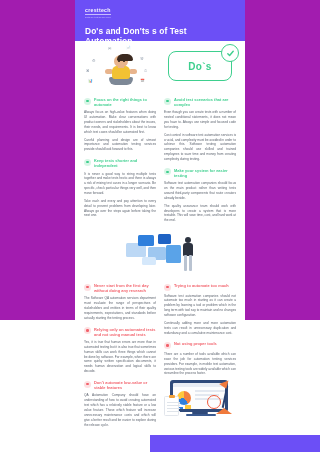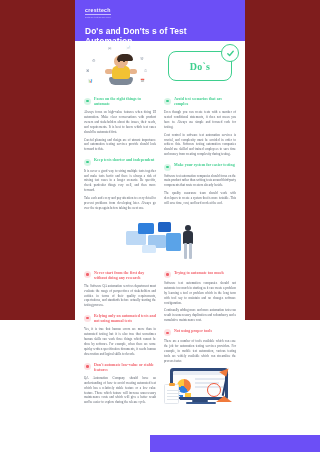--- a/index.html
+++ b/index.html
@@ -1,30 +1,30 @@
 <!DOCTYPE html>
 <html><head>
 <meta charset="utf-8">
 <style>
   html,body{margin:0;padding:0;background:#ffffff;}
   body{width:320px;height:452px;overflow:hidden;font-family:"Liberation Sans",sans-serif;}
-  #page{position:relative;width:320px;height:320px;background:#7f1d1d;}
+  #page{position:relative;width:320px;height:320px;background:#a21caf;}
   .sheet{position:absolute;left:75px;top:0;width:170px;height:452px;background:#ffffff;}
 
   
   .header{background:#6c4ff6;height:41px;padding:7px 10px 0 10px;box-sizing:border-box;}
   .logo{color:#ffffff;font-size:5.2px;letter-spacing:.3px;font-weight:700;opacity:.95;}
   .logo-rule{width:26px;height:1px;background:#c9bcff;margin:1px 0 0 0;}
   .logo-sub{color:#d9d0ff;font-size:1.9px;letter-spacing:.2px;margin-top:.5px;}
   .title{color:#ffffff;font-size:8.4px;font-weight:700;letter-spacing:.1px;margin-top:8px;}
 
   
   .body{padding:0 9px;box-sizing:border-box;}
   .cols{display:flex;gap:8px;}
-  .col{flex:1 1 0;min-width:0;font-family:Liberation Serif, serif;}
+  .col{flex:1 1 0;min-width:0;}
 
   .hero{height:50px;display:flex;align-items:center;justify-content:center;}
 
   
   .med{position:relative;width:74px;height:48px;}
   .med .ic{position:absolute;font-size:4px;color:#9aa4b2;}
   .med-body{position:absolute;left:26px;top:13px;width:22px;height:30px;}
   .head{position:absolute;left:4px;top:0;width:14px;height:12px;border-radius:50% 50% 46% 46%;background:#e8b48c;}
   .hair{position:absolute;left:3px;top:-1px;width:16px;height:7px;border-radius:8px 8px 2px 2px;background:#3b2a20;}
   .face-eye{position:absolute;top:6px;width:2px;height:1px;background:#3b2a20;border-radius:1px;}

